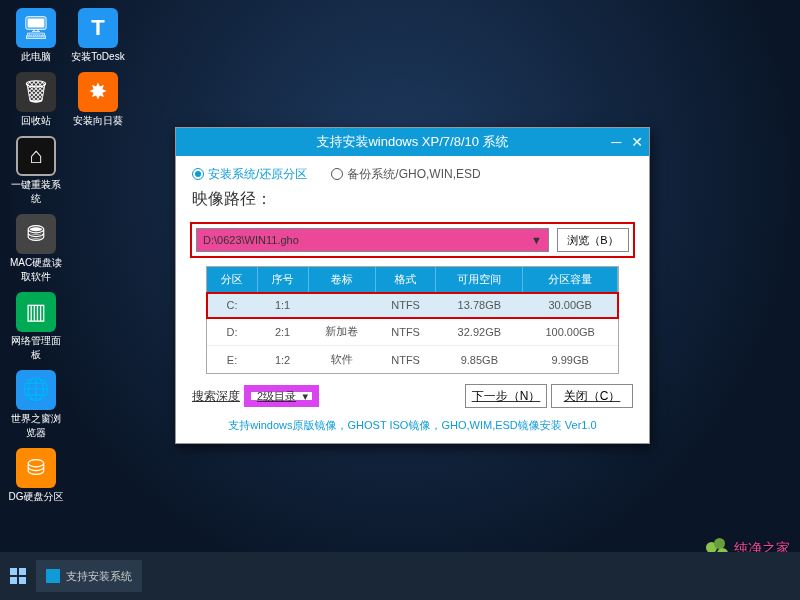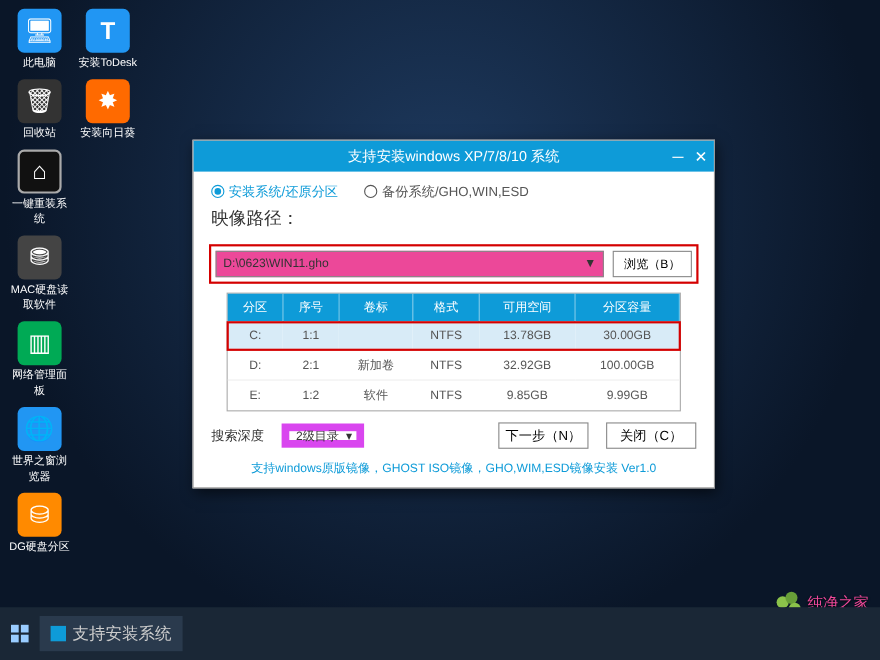--- a/index.html
+++ b/index.html
@@ -35,30 +35,30 @@
   .path-select{ flex:1; height:24px; border:1px solid #888; padding:0 6px; display:flex; align-items:center; justify-content:space-between; font-size:11px; background:#ec4899;}
   .browse-btn{ width:72px; height:24px; border:1px solid #888; background:#fff; font-size:11px;}
 
   .table-wrap{ margin:0 30px; border:1px solid #aaa;}
   .table{ width:100%; font-size:11px; border-collapse:collapse;}
   .table th{ background:#0e9bd8; color:#fff; font-weight:normal; padding:5px 4px; text-align:center; border-right:1px solid rgba(255,255,255,.3);}
   .table td{ padding:6px 4px; text-align:center; color:#555;}
   .row-selected{ background:#d8ebf7; outline:2px solid #d40000; outline-offset:-1px;}
   .table tbody tr{ border-top:1px solid #eee;}
 
-  .bottom-row{ display:flex; align-items:center; gap:16px; padding:10px 16px;}
+  .bottom-row{ display:flex; align-items:center; gap:4px; padding:10px 16px;text-decoration:underline;}
   .bottom-row .lbl{ font-size:12px;}
   .depth-select{ height:22px; border:7px solid #d946ef; background:#fff; font-size:11px; padding:0 16px 0 6px; display:flex; align-items:center; position:relative;}
   .depth-select::after{content:"▾"; position:absolute; right:4px;}
   .spacer{ flex:1;}
   .btn{ width:82px; height:24px; border:1px solid #888; background:#fff; font-size:12px;}
 
   .footer-note{ text-align:center; color:#0e9bd8; font-size:11px; padding:0 0 10px;}
 
-  .taskbar{ position:absolute; left:0; right:0; bottom:0; height:48px; background:#1a2736; display:flex; align-items:center; color:#ccc; font-size:15px;}
+  .taskbar{ position:absolute; left:0; right:0; bottom:0; height:48px; background:#1a2736; display:flex; align-items:center; color:#ccc; font-size:11px;}
   .start{ width:36px; height:32px; display:flex; align-items:center; justify-content:center; color:#5ac;}
   .start-grid{ display:grid; grid-template-columns:7px 7px; grid-template-rows:7px 7px; gap:2px;}
   .start-grid span{ background:#9cf;}
   .task-item{ height:32px; padding:0 10px; display:flex; align-items:center; gap:6px; background:#2a3a4d;}
   .task-item .ticon{ width:14px; height:14px; background:#0e9bd8;}
 
   .watermark{ position:absolute; right:10px; bottom:40px; color:#ec4899; font-size:14px; display:flex; align-items:center; gap:6px; text-shadow:0 1px 2px #000;}
   .wm-logo{ width:22px; height:22px; position:relative;}
   .wm-logo .c{ position:absolute; width:11px; height:11px; border-radius:50%;}
   .c1{ background:#8bc34a; left:0; top:4px;}

